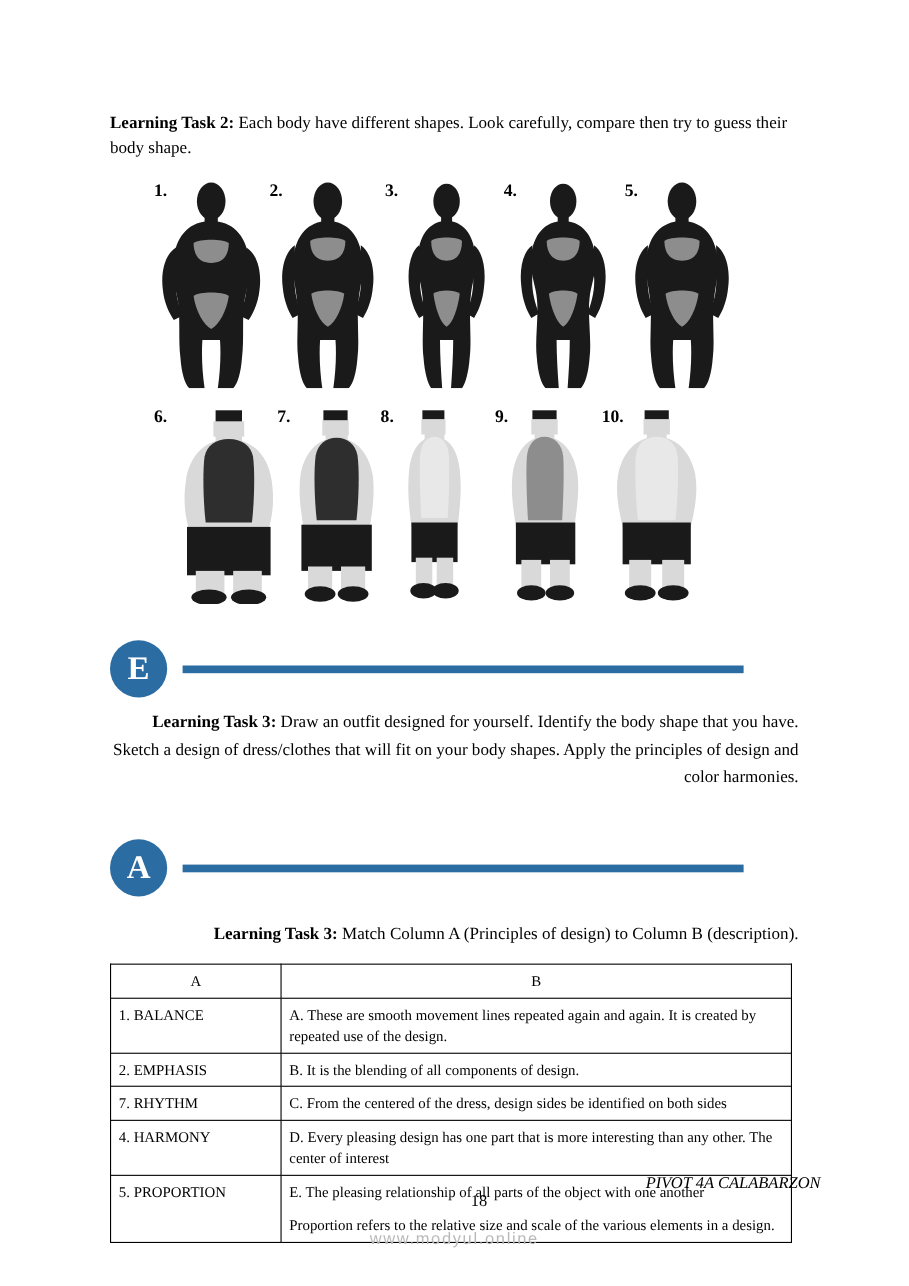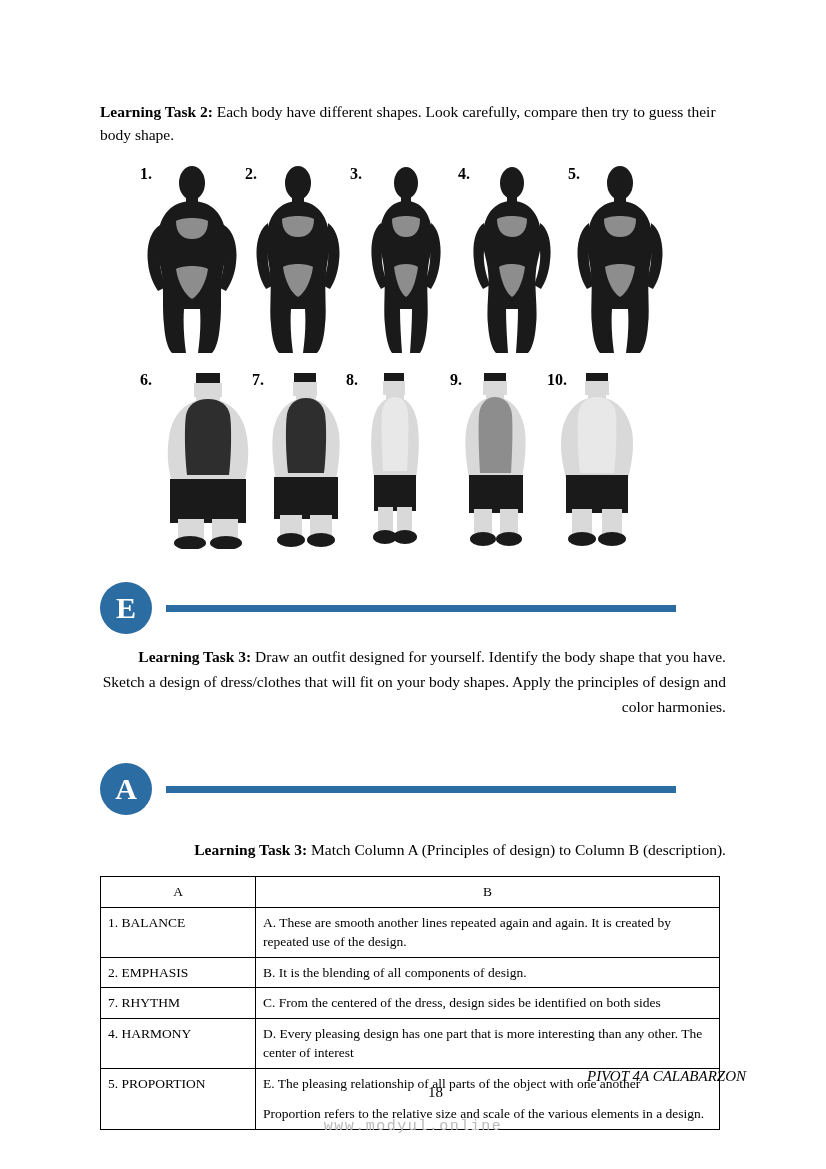--- a/index.html
+++ b/index.html
@@ -137,21 +137,21 @@
     text-align: center;
     font-size: 15px;
     padding-left: 45px;
   }
   .watermark {
     position: absolute;
     left: 0;
     right: 0;
     top: 1118px;
     text-align: center;
-    font-family: Liberation Mono, monospace;
+    font-family: Liberation Sans, sans-serif;
     font-size: 15px;
     color: #b9b9b9;
     letter-spacing: 1.5px;
   }
 </style>
 </head>
 <body>
 
 <div class="page">
   <div class="content">
@@ -342,21 +342,21 @@
     <table class="match">
       <thead>
         <tr>
           <th class="col-a">A</th>
           <th>B</th>
         </tr>
       </thead>
       <tbody>
         <tr>
           <td class="col-a-cell">1. BALANCE</td>
-          <td>A. These are smooth another lines repeated again and again. It is created by repeated use of the design.</td>
+          <td>A. These are smooth movement lines repeated again and again. It is created by repeated use of the design.</td>
         </tr>
         <tr>
           <td class="col-a-cell">2. EMPHASIS</td>
           <td>B. It is the blending of all components of design.</td>
         </tr>
         <tr>
           <td class="col-a-cell">7. RHYTHM</td>
           <td>C. From the centered of the dress, design sides be identified on both sides</td>
         </tr>
         <tr>

